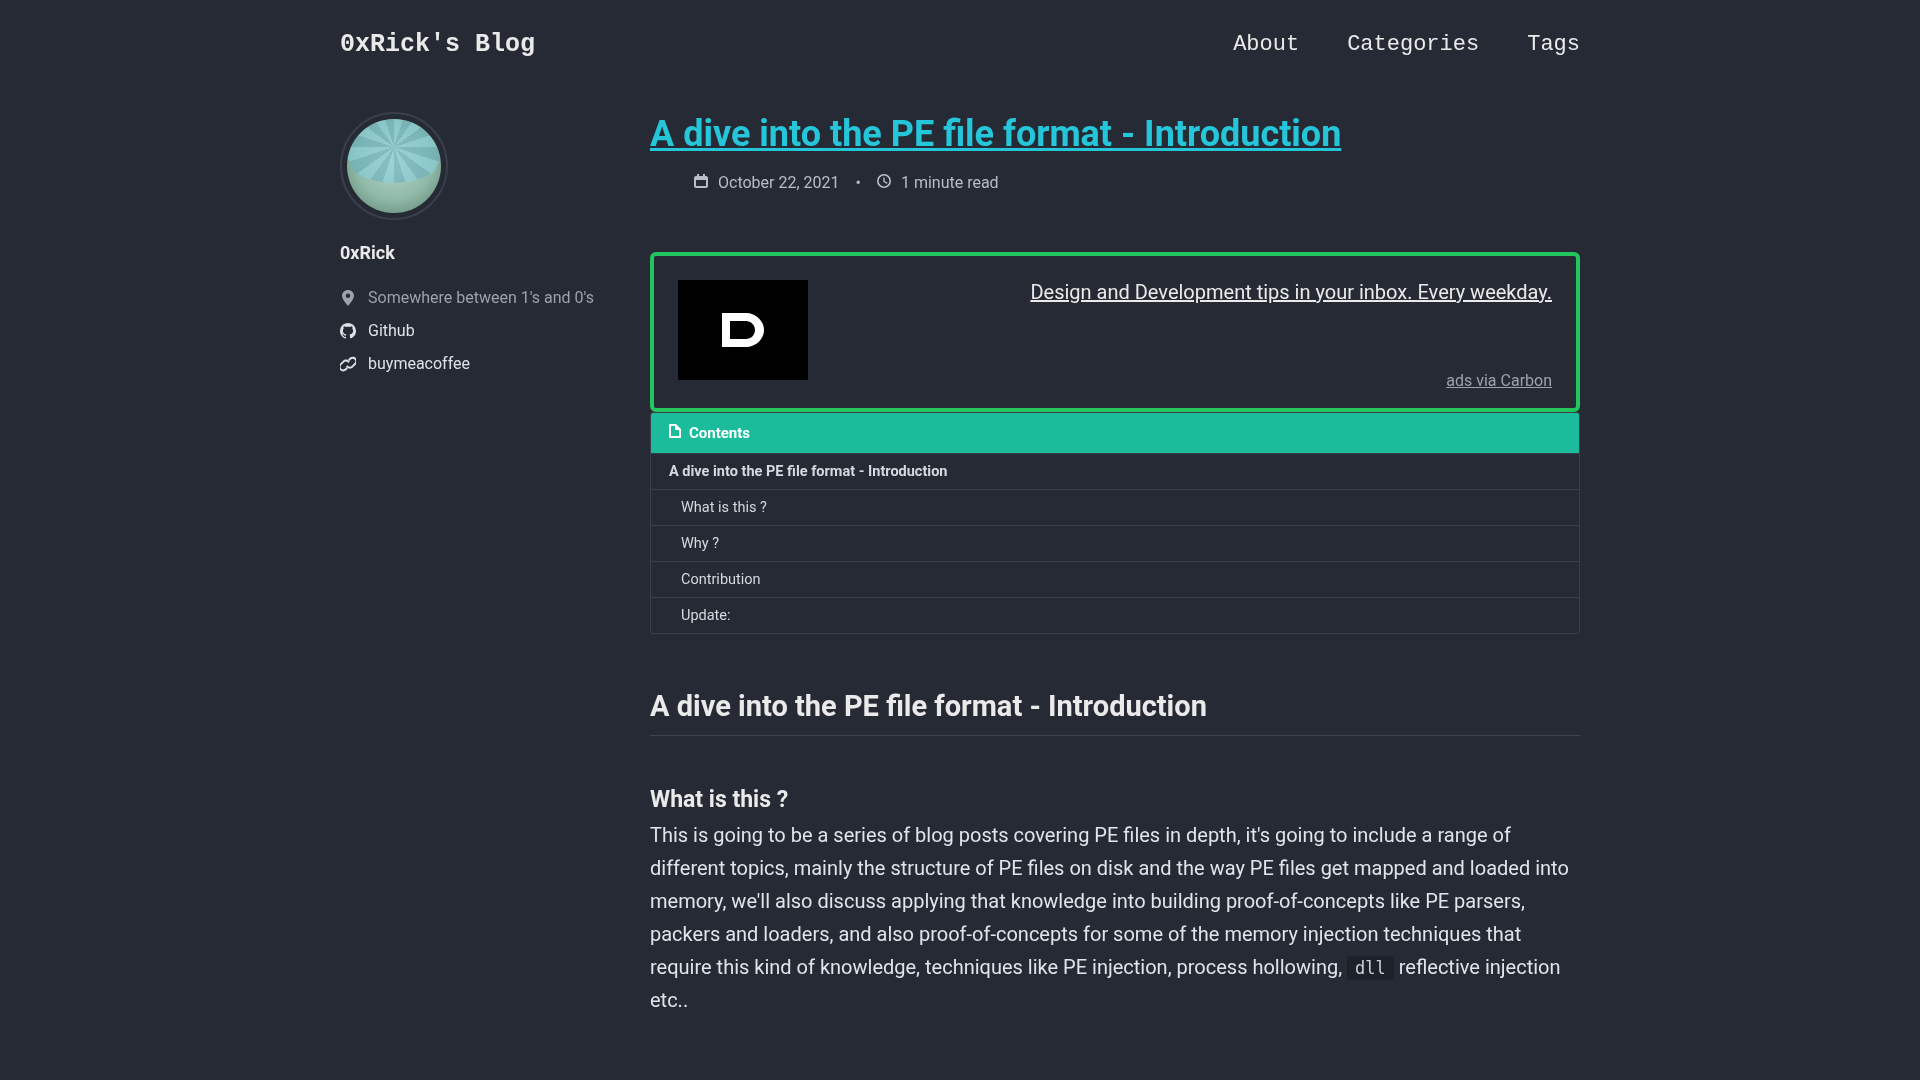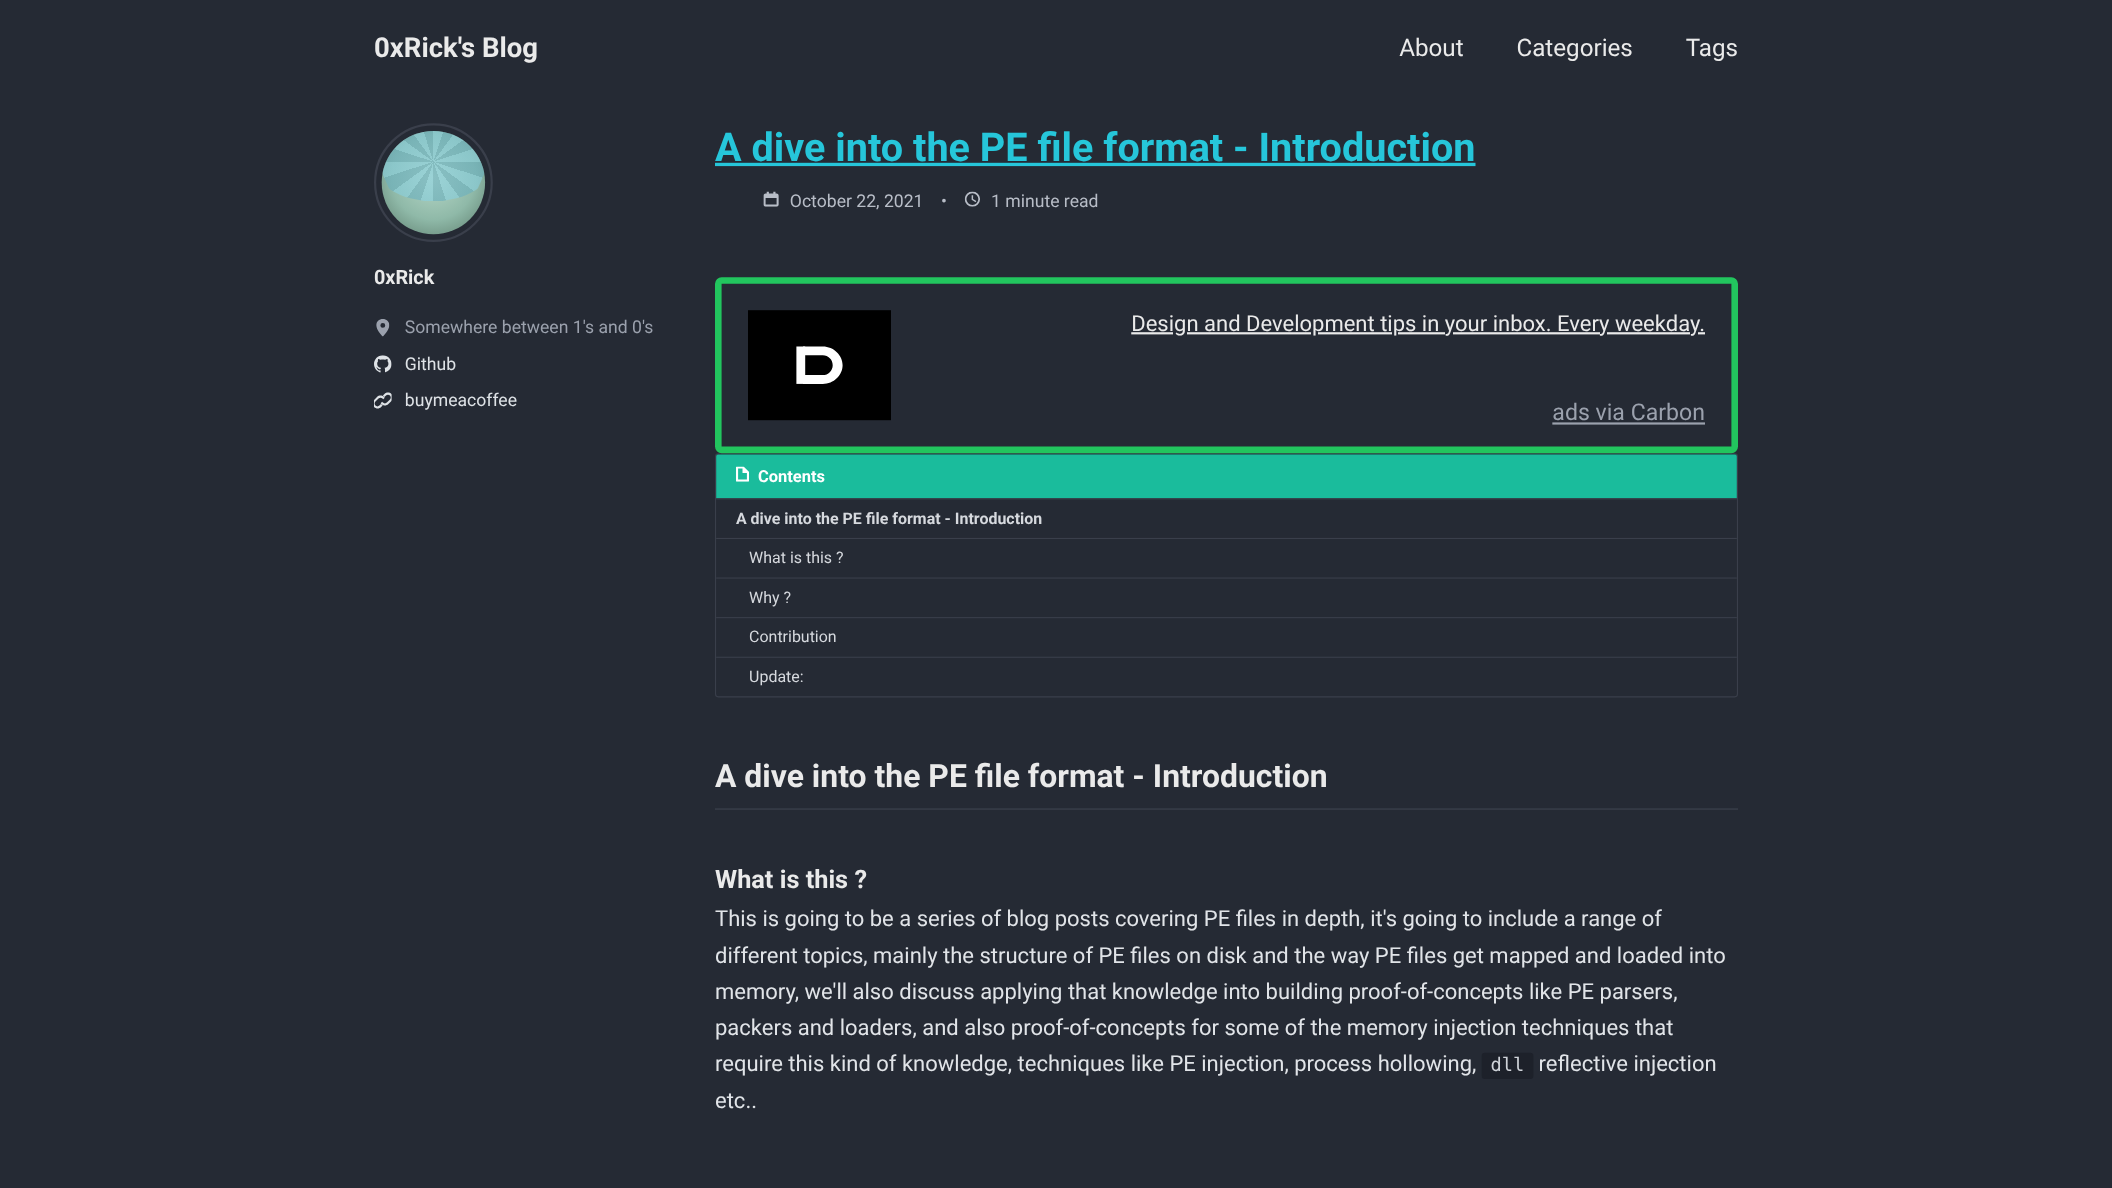--- a/index.html
+++ b/index.html
@@ -12,20 +12,21 @@
   }
   a { text-decoration: none; }
 
   
   .navbar {
     display: flex;
     justify-content: space-between;
     align-items: center;
     padding: 0 340px;
     height: 88px;
+    font-family: Liberation Mono, monospace;
   }
   .brand {
     color: #eaeaea;
     font-size: 25px;
     font-weight: 700;
   }
   .nav-links {
     display: flex;
     gap: 48px;
   }
@@ -113,21 +114,21 @@
     display: flex;
     align-items: center;
     gap: 10px;
     margin-left: 44px;
   }
   .meta-sep { color: #b8bdc7; margin: 0 6px; }
 
   
   .ad-box {
     margin-top: 60px;
-    border: 6px solid #22c55e;
+    border: 4px solid #22c55e;
     border-radius: 6px;
     padding: 24px;
     display: flex;
     gap: 28px;
     align-items: flex-start;
     position: relative;
     min-height: 160px;
   }
   .ad-img {
     width: 130px;
@@ -143,21 +144,21 @@
     text-align: right;
     font-size: 20px;
     color: #eaeaea;
     text-decoration: underline;
   }
   .ad-attrib {
     position: absolute;
     right: 24px;
     bottom: 18px;
     color: #9ba1ad;
-    font-size: 21px;
+    font-size: 16px;
     text-decoration: underline;
     margin-left: 43px;
   }
 
   
   .toc {
     border: 1px solid #3a3f4b;
     border-radius: 3px;
     overflow: hidden;
   }

